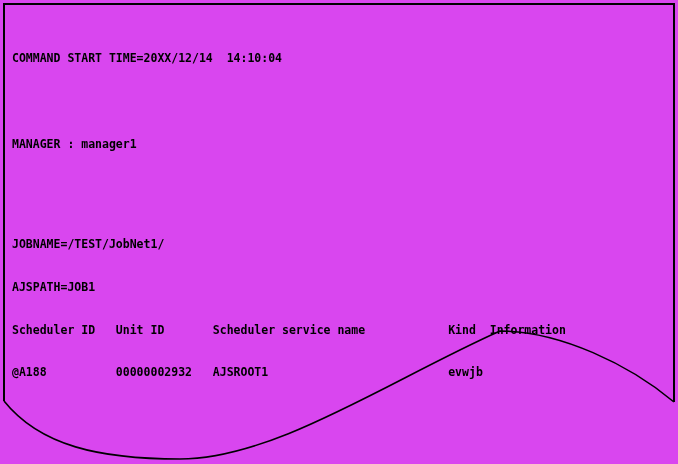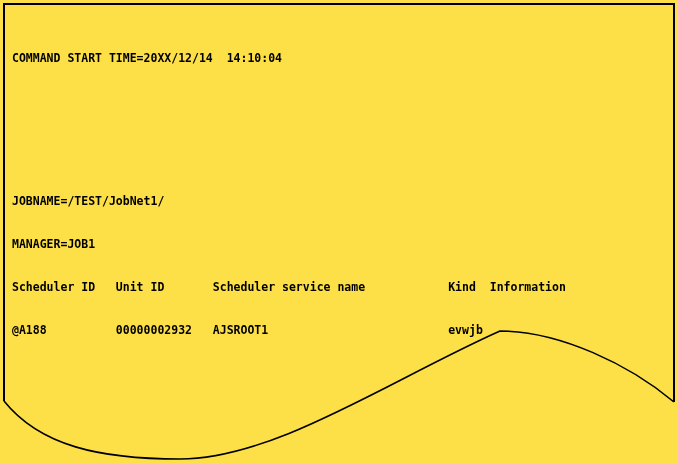--- a/index.html
+++ b/index.html
@@ -4,21 +4,21 @@
 <style>
   html, body {
     margin: 0;
     padding: 0;
     background: #ffffff;
   }
   #screen {
     position: relative;
     width: 678px;
     height: 464px;
-    background: #fde047;
+    background: #d946ef;
     overflow: hidden;
     font-family: "DejaVu Sans Mono", "Liberation Mono", monospace;
   }
   
   #frame-top {
     position: absolute;
     left: 3px;
     top: 3px;
     width: 672px;
     height: 0;
@@ -77,24 +77,25 @@
   <div id="frame-right"></div>
 
   <svg id="wave-border" viewBox="0 0 678 144" preserveAspectRatio="none" aria-hidden="true">
     <path d="M 4 81 C 40 126, 100 139, 180 139 C 275 139, 390 60, 500 11 C 560 11, 630 45, 674 82" fill="none" stroke="#000000" stroke-width="1.6"></path>
   </svg>
 
   <div id="console-log">
 
     <div class="log-line">COMMAND START TIME=20XX/12/14  14:10:04</div>
     <div class="log-line blank"></div>
+    <div class="log-line">MANAGER : manager1</div>
     <div class="log-line blank"></div>
 
     <div class="log-line">JOBNAME=/TEST/JobNet1/</div>
-    <div class="log-line">MANAGER=JOB1</div>
+    <div class="log-line">AJSPATH=JOB1</div>
     <div class="log-line">Scheduler ID   Unit ID       Scheduler service name            Kind  Information</div>
     <div class="log-line">@A188          00000002932   AJSROOT1                          evwjb</div>
     <div class="log-line blank"></div>
 
     
     
     
     
     
     

